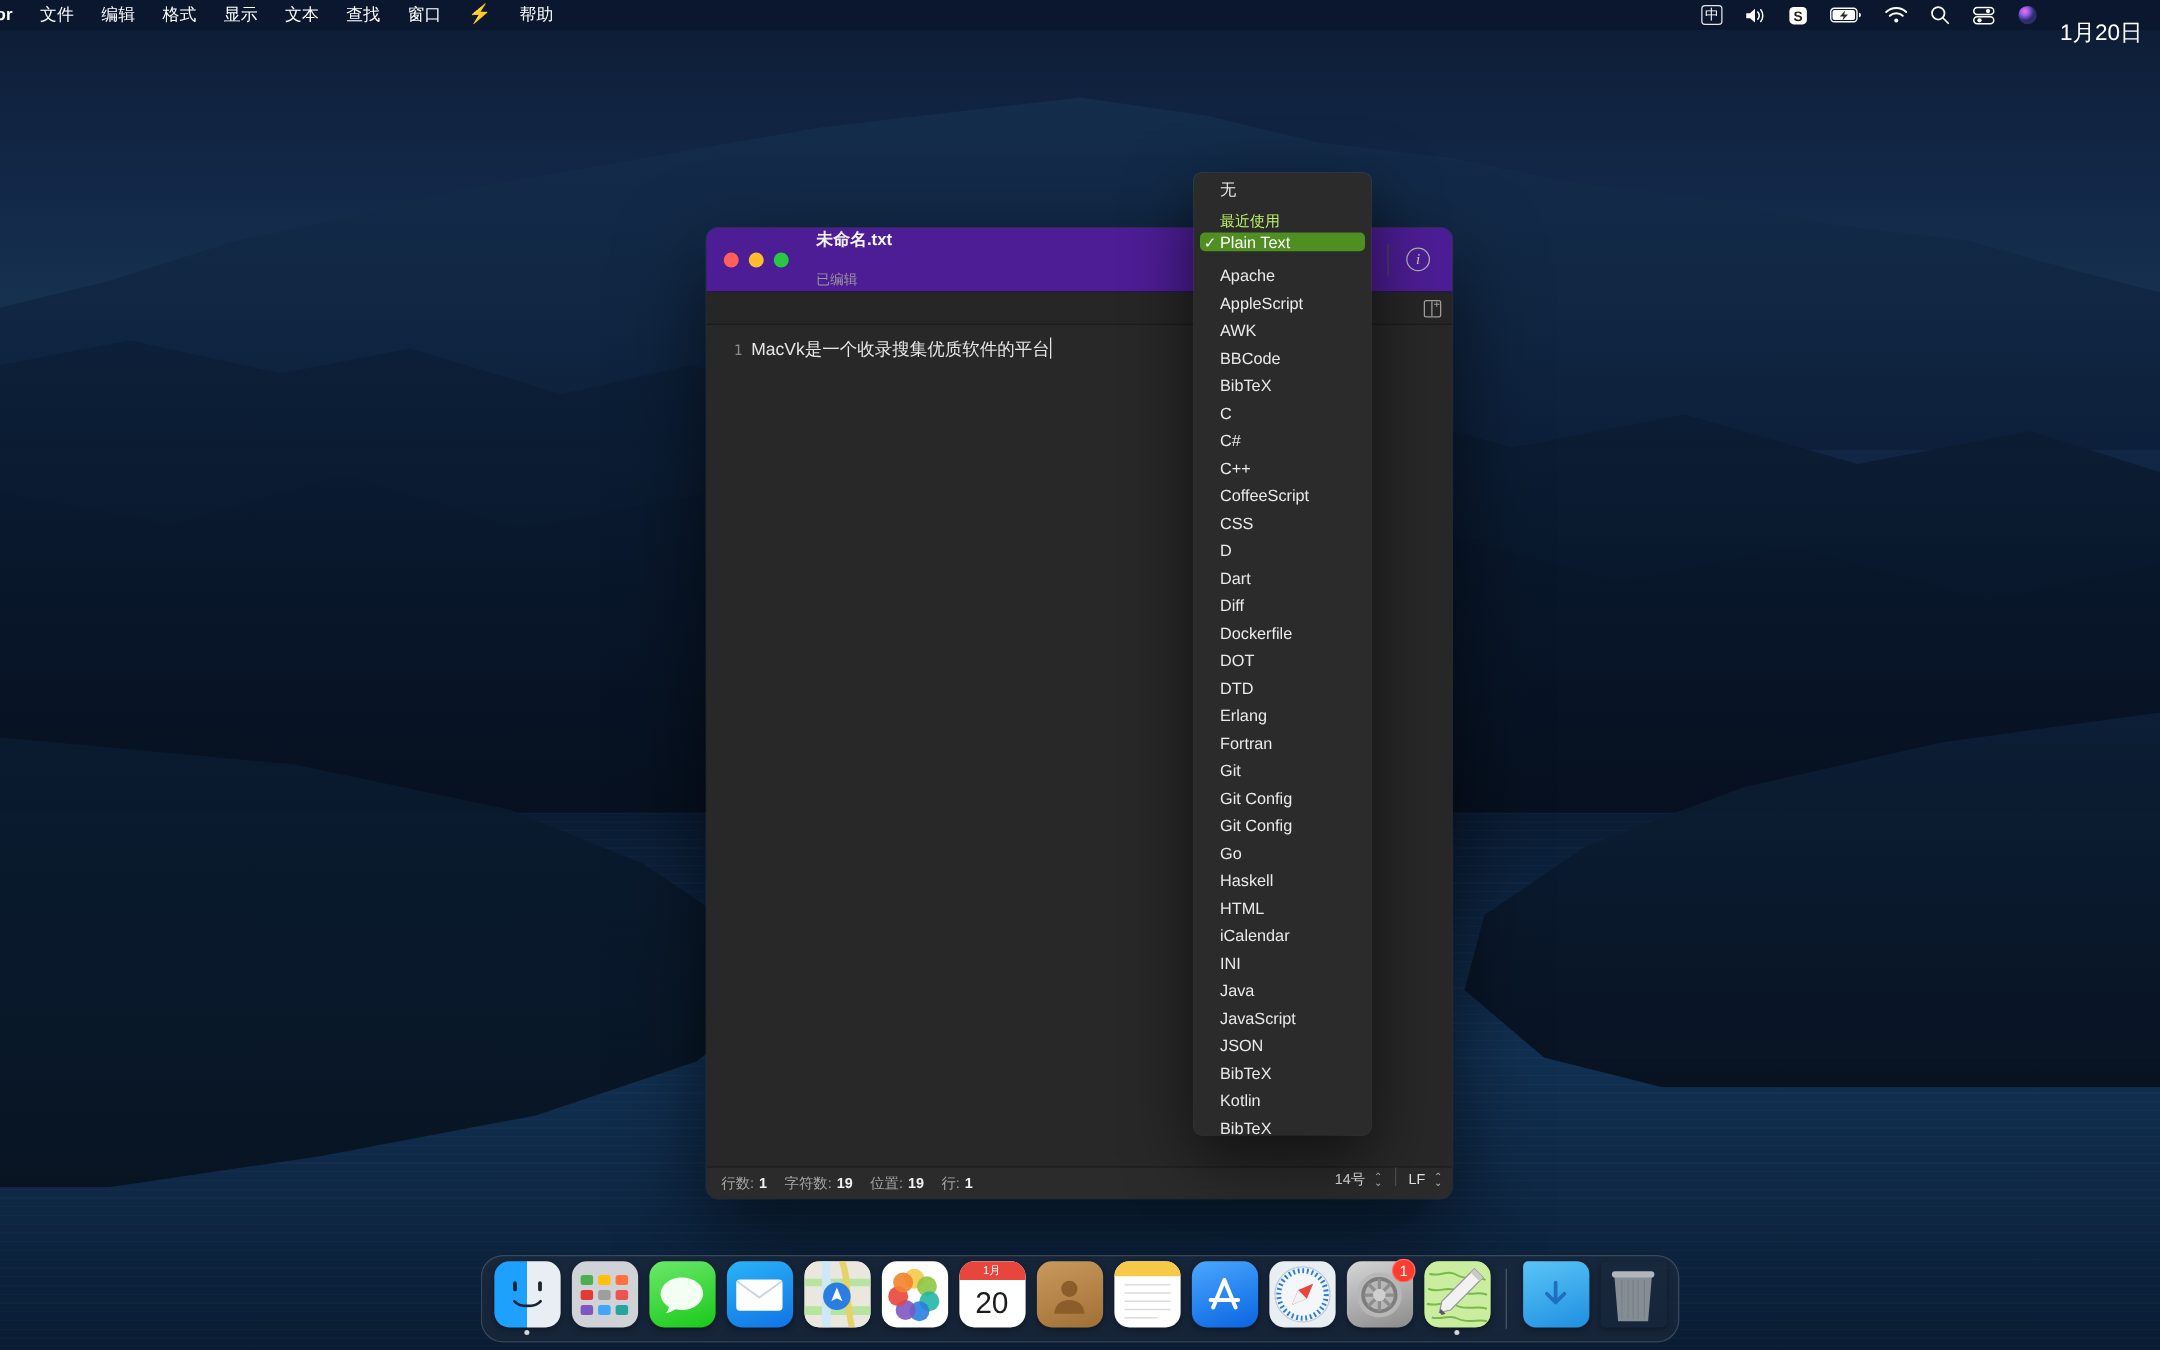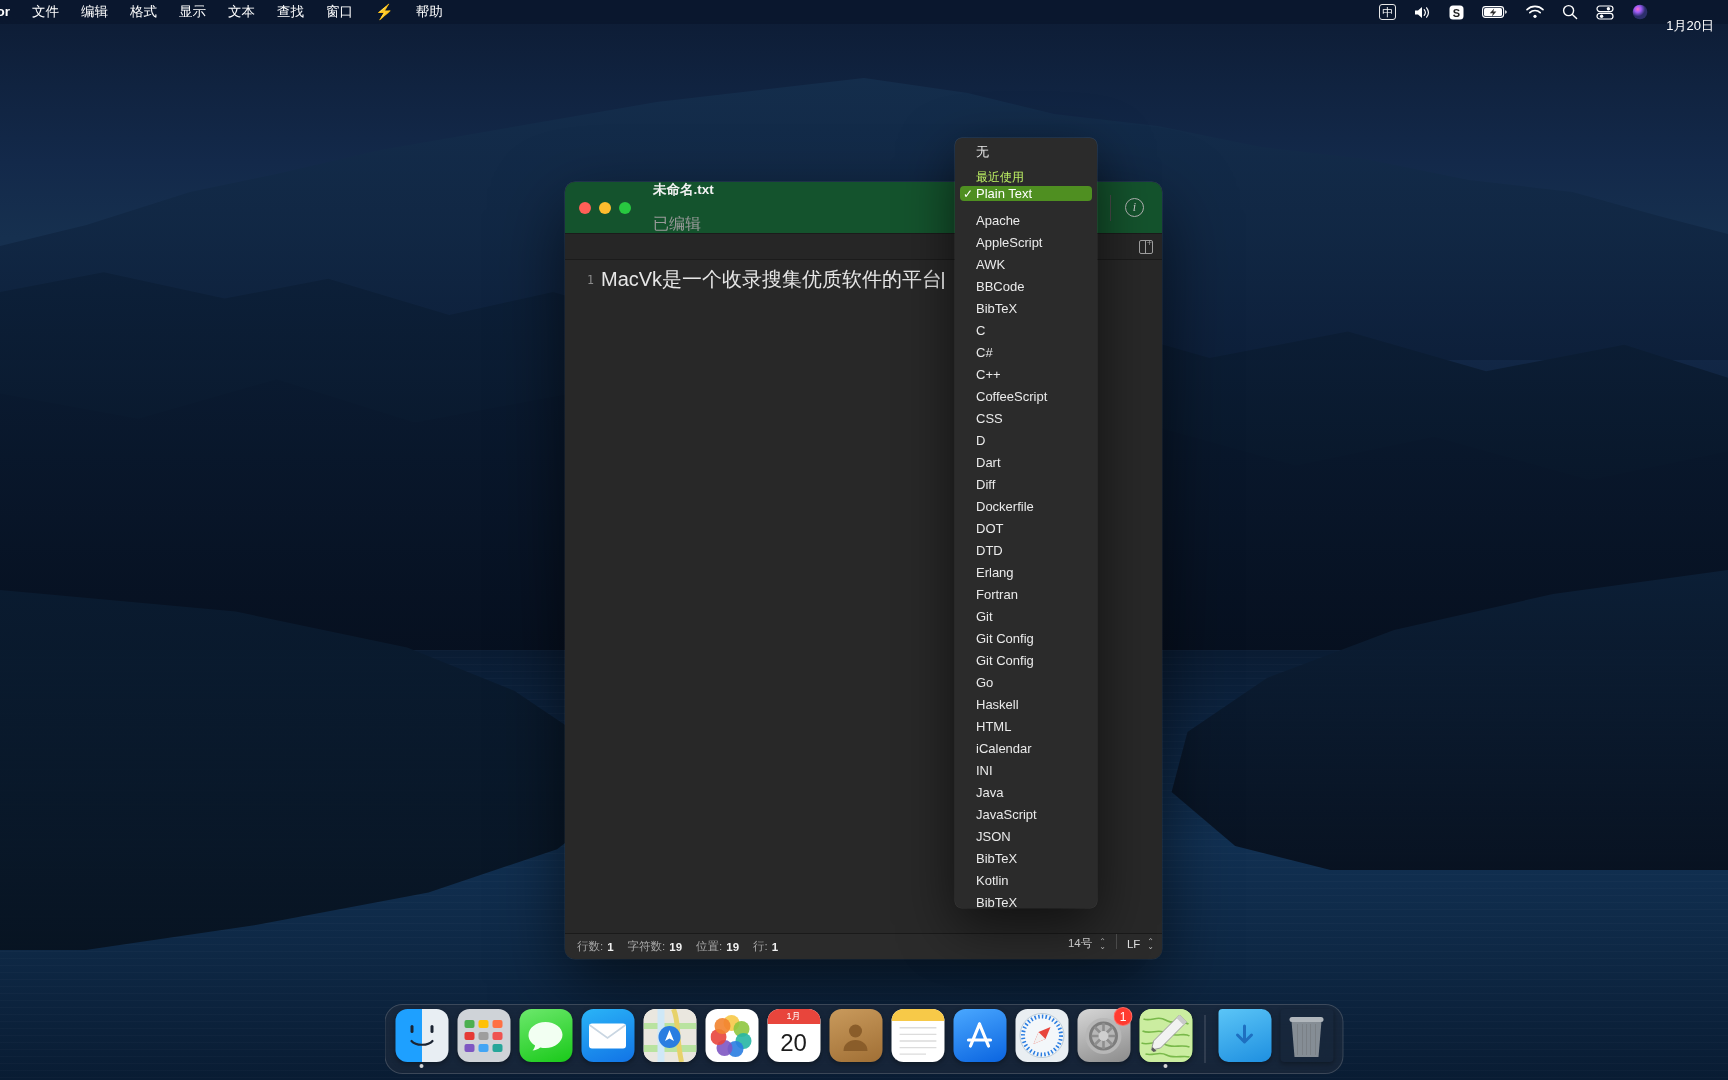--- a/index.html
+++ b/index.html
@@ -99,58 +99,58 @@
     padding: 0 8px 0 0;
   }
   #menubar-left { display: flex; align-items: center; gap: 0; flex: 1; }
   .mb-item {
     padding: 2px 11px; font-size: 13.5px; color: #fff;
     white-space: nowrap; line-height: 20px;
   }
   .mb-item.app-name { font-weight: bold; padding-left: 0; margin-left: -8px; }
   #menubar-right { display: flex; align-items: center; gap: 0; }
   .mb-status { padding: 0 9px; display: flex; align-items: center; height: 24px; }
-  .mb-date { font-size: 13px; padding: 0 6px 0 9px; white-space: nowrap; margin-top: 28px; }
+  .mb-date { font-size: 18px; padding: 0 6px 0 9px; white-space: nowrap; margin-top: 28px; }
   .ime-box {
     border: 1.4px solid #e8e8e8; border-radius: 3px;
     font-size: 11px; line-height: 1;
     padding: 1.5px 2px; color:#fff;
   }
 
   
   #editor-window {
     position: absolute;
     left: 565px; top: 182px;
     width: 597px; height: 777px;
     background: #282828;
     border-radius: 10px;
     box-shadow: 0 26px 70px rgba(0,0,0,.58), 0 0 0 0.5px rgba(255,255,255,.14);
     overflow: hidden;
     z-index: 20;
     display: flex; flex-direction: column;
   }
   #titlebar {
     height: 52px; flex: none;
-    background: #14532d;
+    background: #4c1d95;
     display: flex; align-items: center;
     padding: 0 14px;
     border-bottom: 1px solid #1b1b1b;
     position: relative;
   }
   .traffic { display: flex; gap: 8px; align-items: center; }
   .tl { width: 12px; height: 12px; border-radius: 50%; }
   .tl.red { background: #ff5f57; }
   .tl.yellow { background: #febc2e; }
   .tl.green { background: #28c840; }
   #title-block {
     margin-left: 22px; display: flex; flex-direction: column;
     justify-content: center; line-height: 1.15;
   }
   #doc-title { color: #f2f2f2; font-size: 13.5px; font-weight: bold; }
-  #doc-subtitle { color: #9a9a9a; font-size: 16px; margin-top: 18px; }
+  #doc-subtitle { color: #9a9a9a; font-size: 11px; margin-top: 18px; }
   #titlebar-right {
     margin-left: auto; display: flex; align-items: center; gap: 14px;
     padding-right: 4px;
   }
   .tb-divider { width: 1px; height: 26px; background: #4a4a4a; }
   .circle-i {
     width: 19px; height: 19px; border-radius: 50%;
     border: 1.3px solid #b3b3b3; color: #c9c9c9;
     font-size: 12px; font-family: "Liberation Serif", serif;
     display: flex; align-items: center; justify-content: center;
@@ -181,21 +181,21 @@
   }
   #gutter {
     width: 36px; flex: none;
     padding-top: 10px; text-align: right; padding-right: 7px;
     color: #8b8b8b; font-size: 11.5px;
     font-family: "DejaVu Sans Mono", monospace;
     line-height: 20px;
   }
   #text-content {
     flex: 1; padding-top: 9px;
-    color: #e6e6e6; font-size: 20px;
+    color: #e6e6e6; font-size: 14px;
     line-height: 21px;
     white-space: pre;
     position: relative;
   }
   .caret {
     display: inline-block; width: 1.4px; height: 17px;
     background: #e6e6e6; vertical-align: -3px;
     margin-left: 0px;
   }
   #statusbar {

